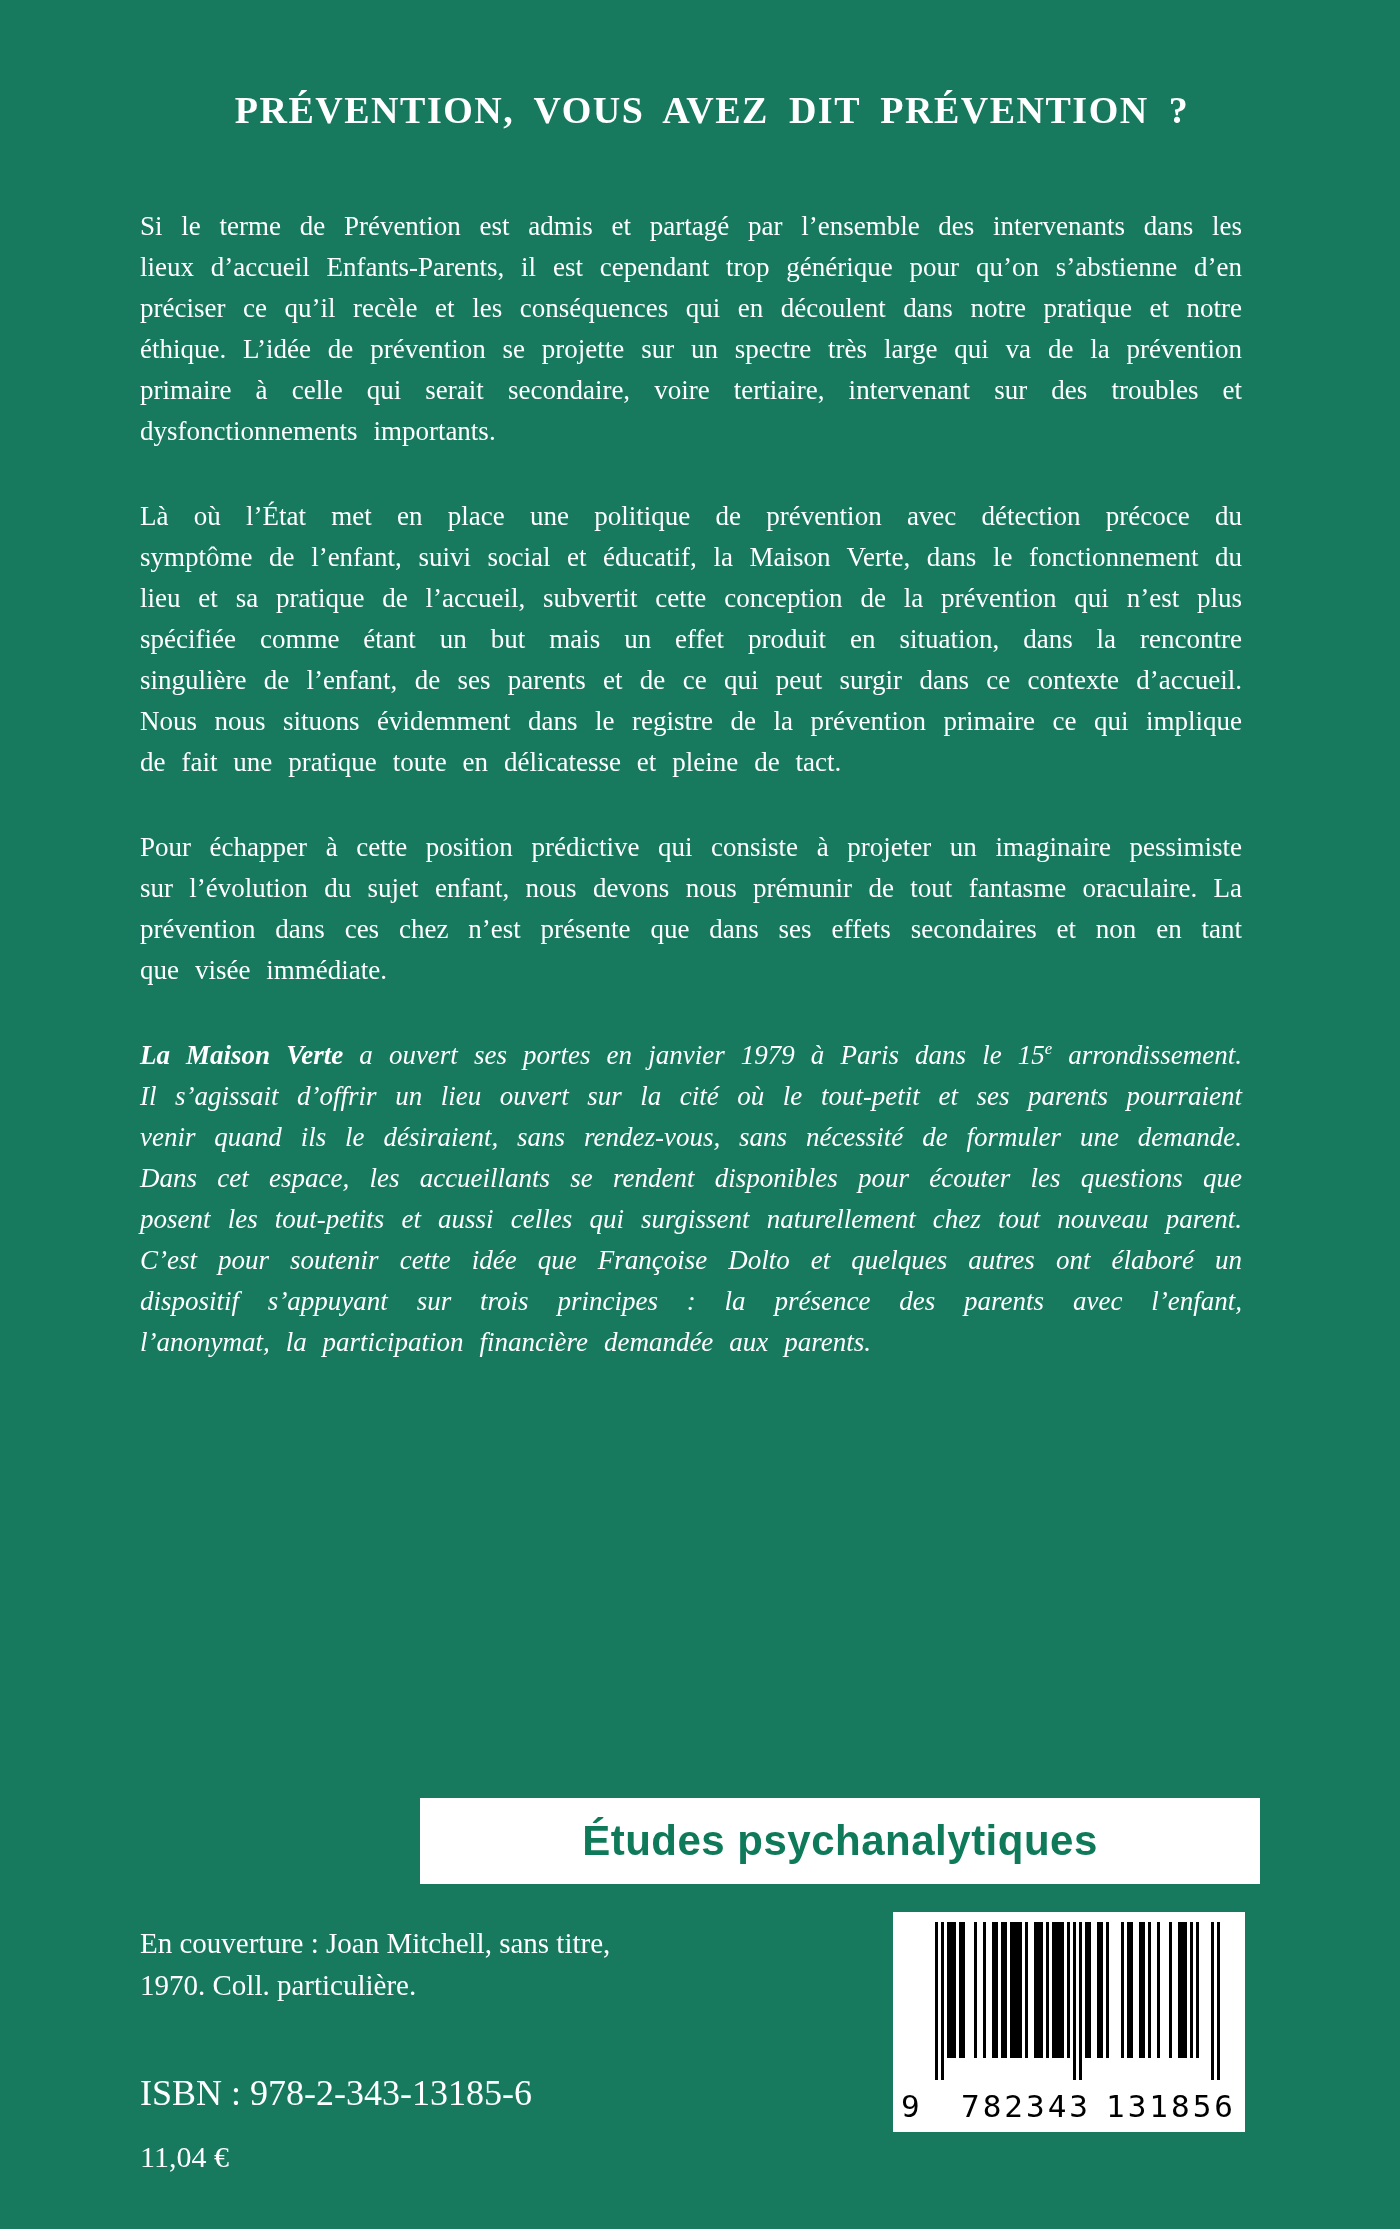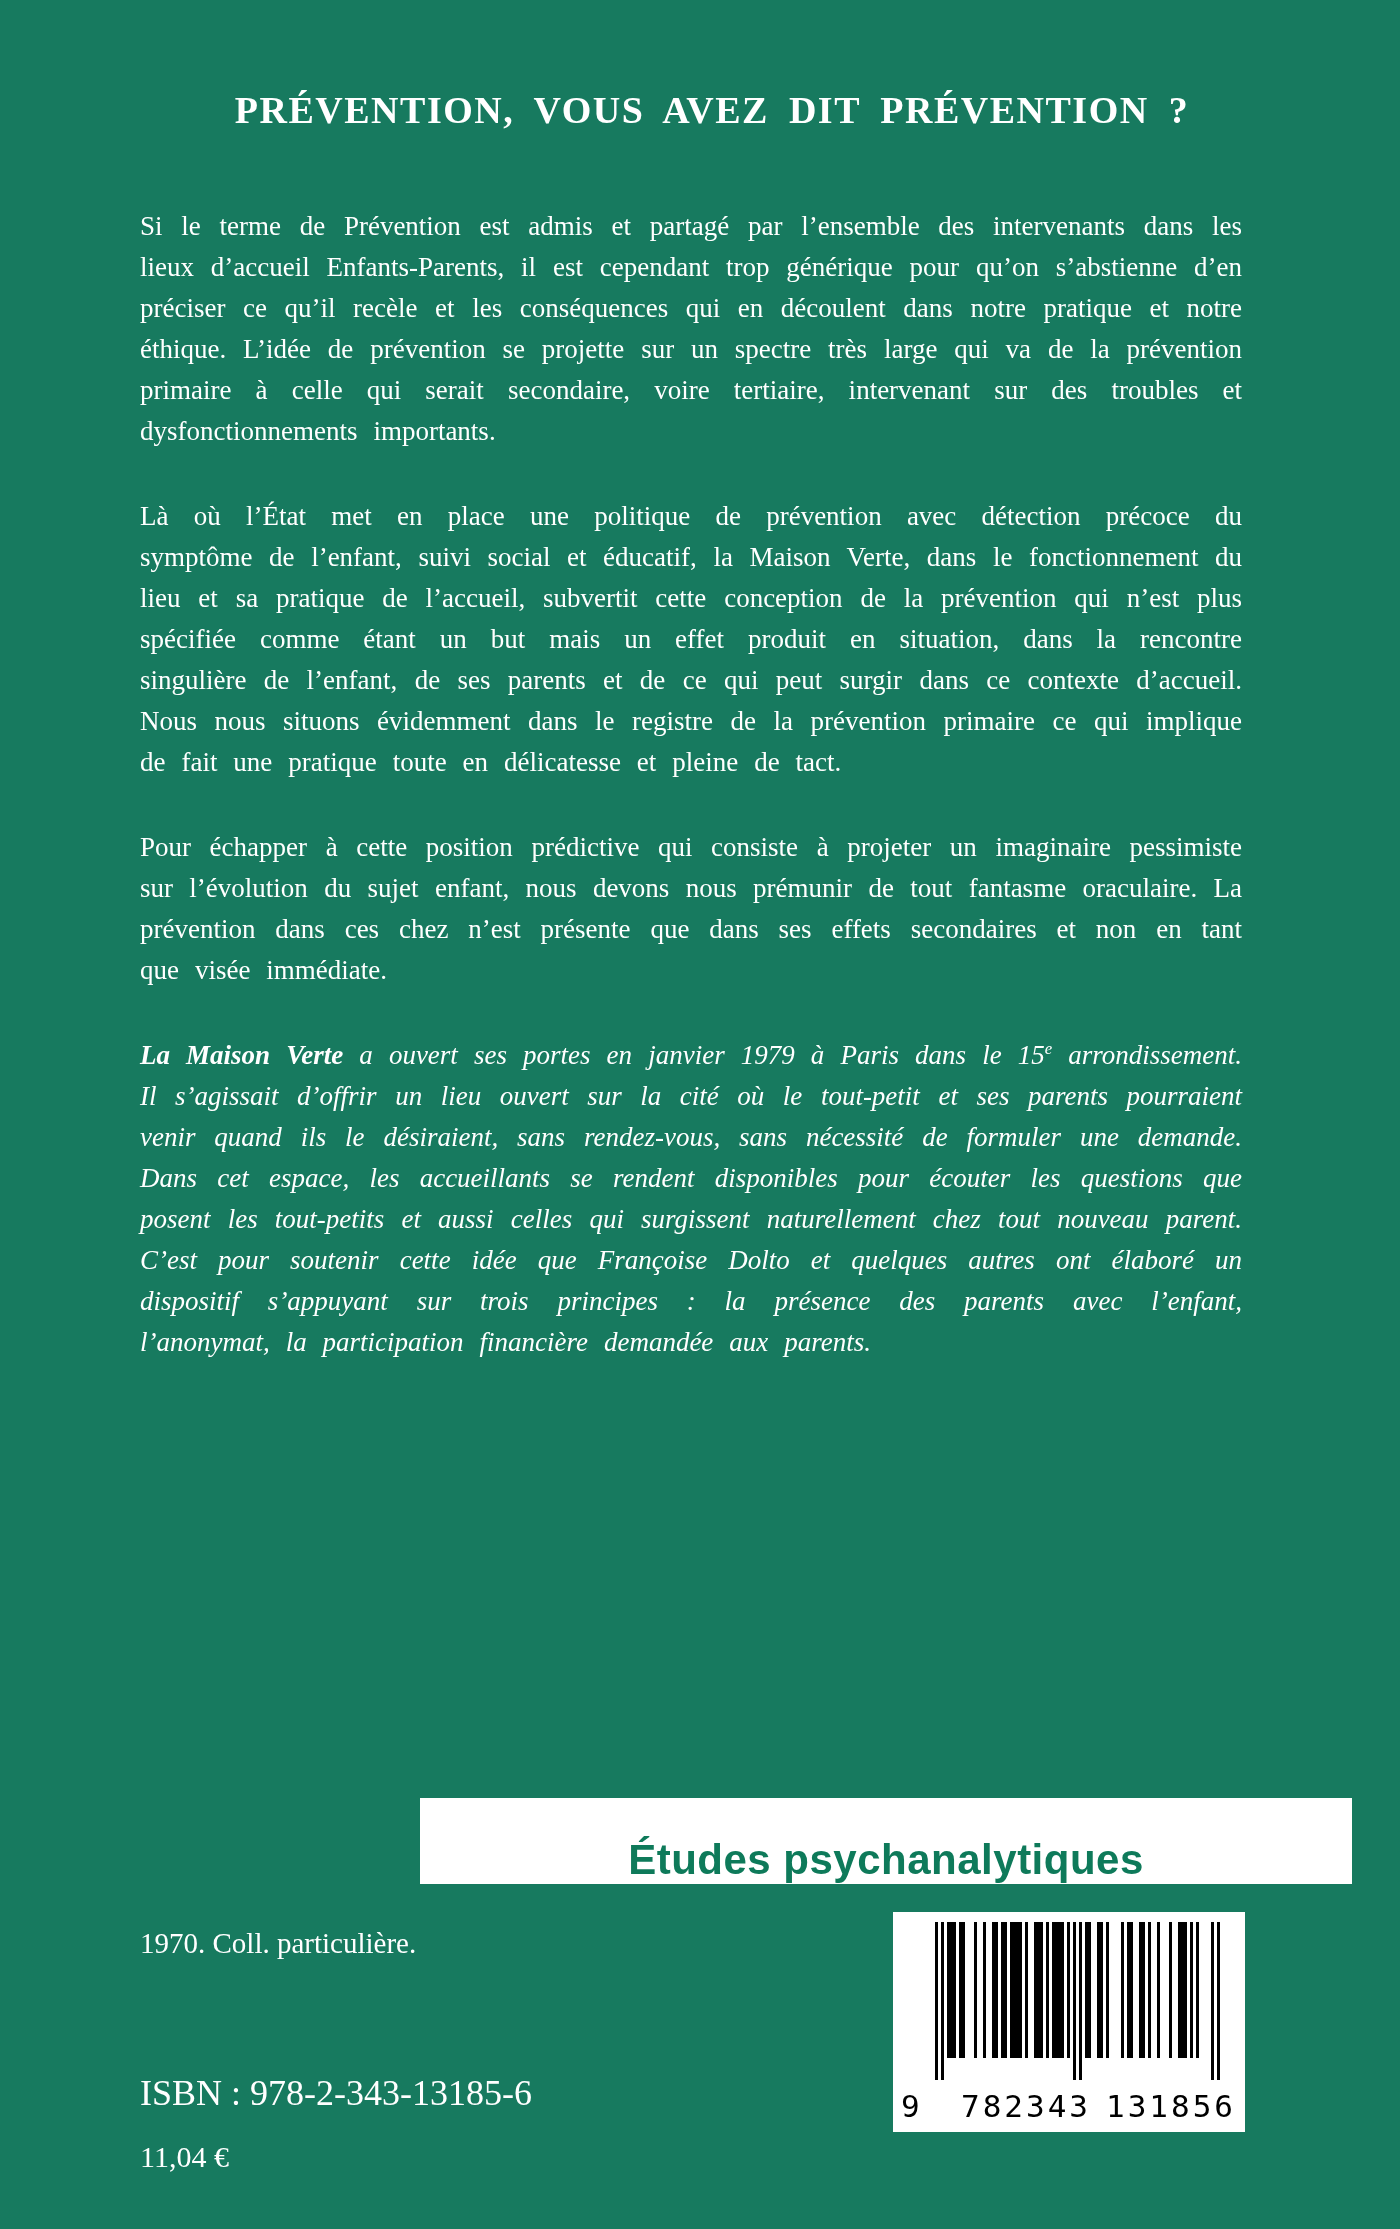--- a/index.html
+++ b/index.html
@@ -26,22 +26,22 @@
   }
   .body-text{
     margin:74px 158px 16px 140px;
     font-size:27px;line-height:41px;text-align:justify;word-spacing:0.34em;
   }
   .body-text p{margin:0 0 44px 0;}
   .maison{font-style:italic;}
   .maison .lead{font-weight:bold;}
   .maison sup{font-size:0.62em;line-height:0;}
   .collection-band{
-    position:absolute;left:420px;top:1798px;width:932px;height:86px;
-    background:#ffffff;display:flex;align-items:flex-end;justify-content:center;
+    position:absolute;left:420px;top:1798px;width:840px;height:86px;
+    background:#ffffff;display:flex;align-items:center;justify-content:center;
   }
   .collection-label{
     font-family:"Liberation Sans", sans-serif;
     font-weight:bold;font-size:42px;color:var(--collection);letter-spacing:0.5px;
   }
   .credit{
     position:absolute;left:140px;top:1922px;
     font-size:29px;line-height:42px;
   }
   .isbn{
@@ -80,20 +80,21 @@
     <p>Là où l’État met en place une politique de prévention avec détection précoce du symptôme de l’enfant, suivi social et éducatif, la Maison Verte, dans le fonctionnement du lieu et sa pratique de l’accueil, subvertit cette conception de la prévention qui n’est plus spécifiée comme étant un but mais un effet produit en situation, dans la rencontre singulière de l’enfant, de ses parents et de ce qui peut surgir dans ce contexte d’accueil. Nous nous situons évidemment dans le registre de la prévention primaire ce qui implique de fait une pratique toute en délicatesse et pleine de tact.</p>
     <p>Pour échapper à cette position prédictive qui consiste à projeter un imaginaire pessimiste sur l’évolution du sujet enfant, nous devons nous prémunir de tout fantasme oraculaire. La prévention dans ces chez n’est présente que dans ses effets secondaires et non en tant que visée immédiate.</p>
     <p class="maison"><span class="lead">La Maison Verte</span><span> a ouvert ses portes en janvier 1979 à Paris dans le 15</span><sup>e</sup><span> arrondissement. Il s’agissait d’offrir un lieu ouvert sur la cité où le tout-petit et ses parents pourraient venir quand ils le désiraient, sans rendez-vous, sans nécessité de formuler une demande. Dans cet espace, les accueillants se rendent disponibles pour écouter les questions que posent les tout-petits et aussi celles qui surgissent naturellement chez tout nouveau parent. C’est pour soutenir cette idée que Françoise Dolto et quelques autres ont élaboré un dispositif s’appuyant sur trois principes : la présence des parents avec l’enfant, l’anonymat, la participation financière demandée aux parents.</span></p>
   </div>
 
   <div class="collection-band">
     <span class="collection-label">Études psychanalytiques</span>
   </div>
 
   <div class="credit">
+    <div>En couverture : Joan Mitchell, sans titre,</div>
     <div>1970. Coll. particulière.</div>
   </div>
 
   <div class="isbn">ISBN : 978-2-343-13185-6</div>
   <div class="price">11,04 €</div>
 
   <div class="barcode-box">
     <div class="barcode-bars" id="barcode-bars"><svg width="285" height="158" viewBox="0 0 285 158" fill="#000000" xmlns="http://www.w3.org/2000/svg">
           <rect x="0" y="0" width="3" height="158"></rect>
           <rect x="6" y="0" width="3" height="158"></rect>

